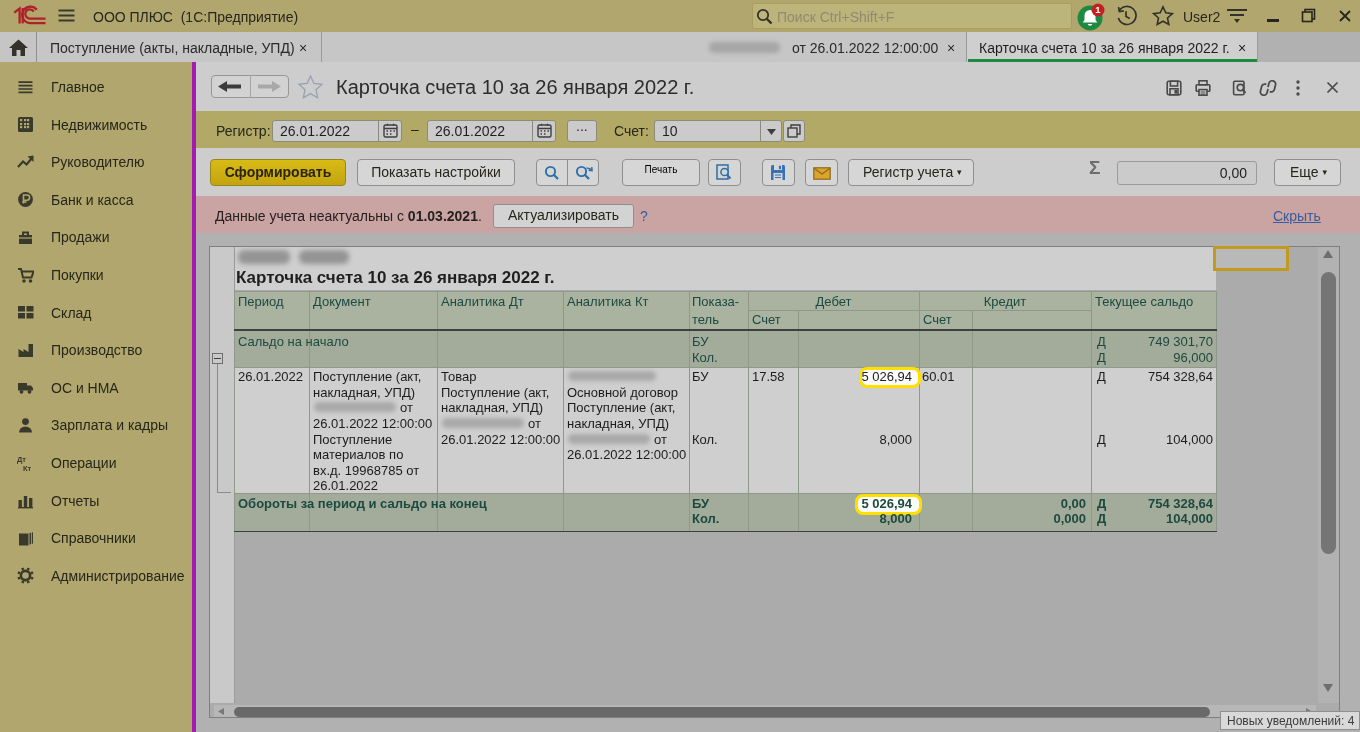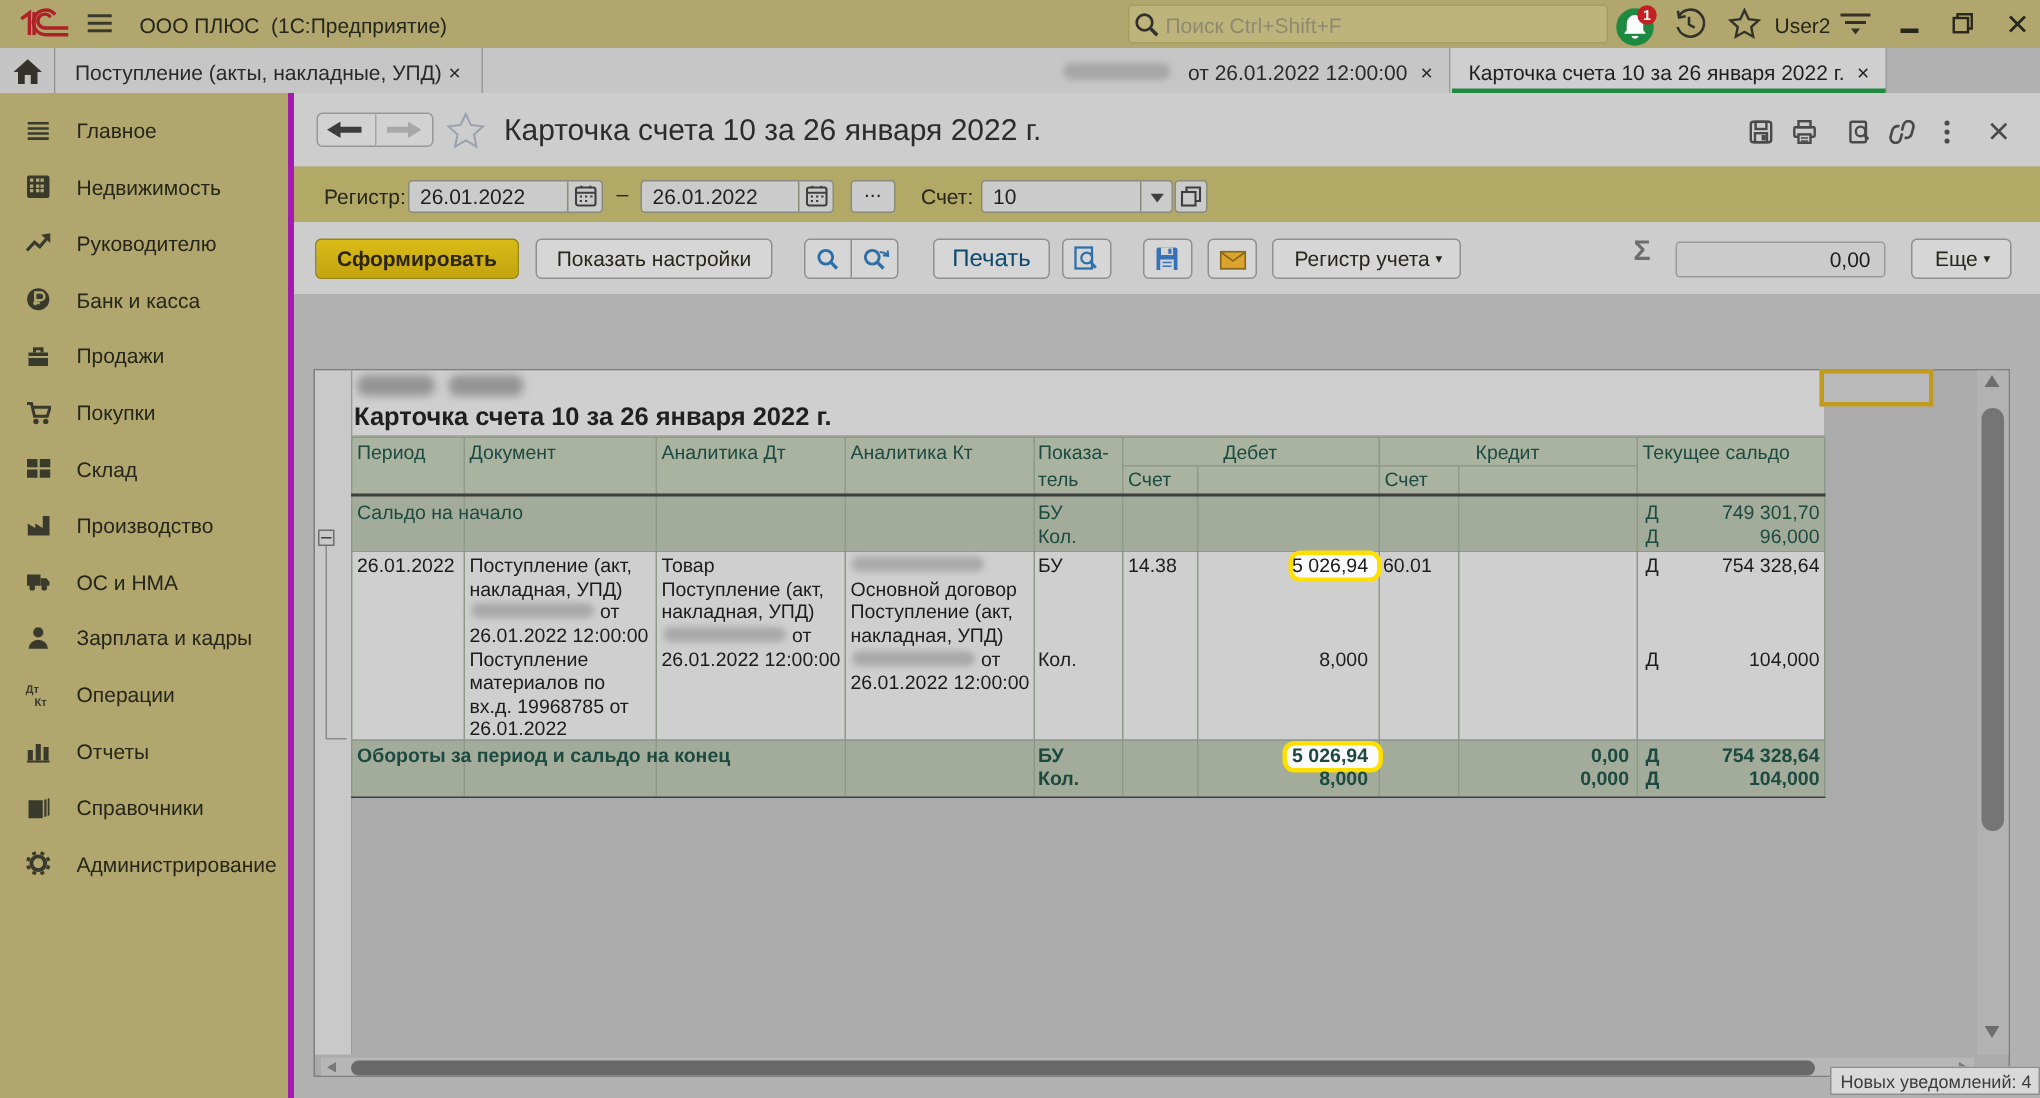--- a/index.html
+++ b/index.html
@@ -271,21 +271,21 @@
 <svg class="ab" style="left:348px;top:17px;" width="16" height="16" viewBox="0 0 16 16">
         <circle cx="6.5" cy="6.5" r="4.6" fill="none" stroke="#2d6fa8" stroke-width="1.9"></circle>
         <path d="M9.8 9.8 L14 14" stroke="#2d6fa8" stroke-width="2.2"></path>
       </svg>
 <svg class="ab" style="left:379px;top:17px;" width="18" height="16" viewBox="0 0 18 16">
         <circle cx="6.5" cy="6.5" r="4.6" fill="none" stroke="#2d6fa8" stroke-width="1.9"></circle>
         <path d="M9.8 9.8 L14 14" stroke="#2d6fa8" stroke-width="2.2"></path>
         <path d="M11.5 3.2 a6 6 0 0 1 5.2 1.8 M16.8 2 L17.1 5.6 L13.6 5.2" fill="none" stroke="#2d6fa8" stroke-width="1.4"></path>
       </svg>
 <div class="ab" style="left:426px;top:11px;width:78px;height:27px;background:#d6d6d6;border:1px solid #8f8f8f;border-radius:4px;">
-        <div style="text-align:center;margin-top:4px;font-size:16px;font-weight:normal;color:#0c4a6e;">Печать</div>
+        <div style="text-align:center;margin-top:4px;font-size:10px;font-weight:normal;color:#000000;">Печать</div>
       </div>
 <div class="ab" style="left:512px;top:11px;width:33px;height:27px;background:#d6d6d6;border:1px solid #8f8f8f;border-radius:4px;">
 <svg style="margin:4px 0 0 7px;" width="17" height="18" viewBox="0 0 17 18">
           <rect x="1" y="1" width="11" height="14" fill="none" stroke="#2d6fa8" stroke-width="1.5"></rect>
           <circle cx="8.5" cy="8" r="3.6" fill="#d6d6d6" stroke="#2d6fa8" stroke-width="1.5"></circle>
           <path d="M11 10.6 L14.5 14.5" stroke="#2d6fa8" stroke-width="1.9"></path>
         </svg></div>
 <div class="ab" style="left:566px;top:11px;width:33px;height:27px;background:#d6d6d6;border:1px solid #8f8f8f;border-radius:4px;">
 <svg style="margin:4px 0 0 7px;" width="16" height="17" viewBox="0 0 16 17">
           <path d="M2.5 1 H13.5 a1.5 1.5 0 0 1 1.5 1.5 V16 H1 V2.5 a1.5 1.5 0 0 1 1.5 -1.5z" fill="#3672b5"></path>
@@ -302,20 +302,28 @@
 <div class="ab" style="left:652px;top:11px;width:126px;height:27px;background:#d6d6d6;border:1px solid #8f8f8f;border-radius:4px;">
         <div style="margin:4px 0 0 14px;font-size:14px;color:#26261a;">Регистр учета <span style="font-size:9px;position:relative;top:-2px;">▾</span></div>
       </div>
 <div class="txt" style="left:893px;top:9px;font-size:19px;font-weight:bold;color:#6d6d6d;">Σ</div>
 <div class="ab" style="left:921px;top:13px;width:140px;height:24px;background:#cbcbcb;border:1px solid #9b9b9b;border-radius:3px;">
         <div style="text-align:right;margin:3px 9px 0 0;font-size:14px;color:#1f1f1f;">0,00</div>
       </div>
 <div class="ab" style="left:1078px;top:11px;width:67px;height:27px;background:#d6d6d6;border:1px solid #8f8f8f;border-radius:4px;">
         <div style="margin:4px 0 0 15px;font-size:14px;color:#26261a;">Еще <span style="font-size:9px;position:relative;top:-2px;">▾</span></div>
       </div>
+</div>
+<div class="ab" style="left:196px;top:196px;width:1164px;height:37px;background:#c9a4a3;">
+<div class="txt" style="left:19px;top:12px;font-size:14px;color:#262020;">Данные учета неактуальны с <b>01.03.2021</b>.</div>
+<div class="ab" style="left:297px;top:8px;width:141px;height:24px;background:#d3d3d3;border:1px solid #8f8f8f;border-radius:3px;">
+        <div style="text-align:center;margin-top:2px;font-size:14px;color:#26261a;">Актуализировать</div>
+      </div>
+<div class="txt" style="left:444px;top:12px;font-size:14px;color:#3a5c9e;">?</div>
+<div class="txt" style="left:1077px;top:12px;font-size:14px;color:#3a5c9e;text-decoration:underline;">Скрыть</div>
 </div>
 <div class="ab" style="left:196px;top:233px;width:1164px;height:499px;background:#b1b1b1;"></div>
 <div class="ab" style="left:209px;top:246px;width:1131px;height:472px;background:#ababab;border:1px solid #7f7f7f;"></div>
 <div class="ab" style="left:210px;top:247px;width:25px;height:456px;background:#c9c9c9;border-right:1px solid #9a9a9a;"></div>
 <div class="ab" style="left:235px;top:247px;width:981px;height:43px;background:#cfcfcf;"></div>
 <div class="ab" style="left:238px;top:250px;width:52px;height:14px;background:#949494;border-radius:6px;filter:blur(2.8px);"></div>
 <div class="ab" style="left:299px;top:250px;width:50px;height:14px;background:#949494;border-radius:6px;filter:blur(2.8px);"></div>
 <div class="txt" style="left:236px;top:268px;font-size:17px;font-weight:bold;color:#1f1f1f;">Карточка счета 10 за 26 января 2022 г.</div>
 <div class="ab" style="left:1213px;top:246px;width:76px;height:25px;background:#b9b9b9;border:3px solid #c19a20;"></div>
 <div class="ab" style="left:234px;top:290.5px;width:982px;height:38.0px;background:#a9b3a0;"></div>
@@ -375,21 +383,21 @@
 <div class="txt" style="left:441px;top:431.6px;font-size:13px;color:#1c1c1c;">26.01.2022 12:00:00</div>
 <div class="ab" style="left:568px;top:371.2px;width:88px;height:10px;background:#a9a9a9;border-radius:5px;filter:blur(2.2px);"></div>
 <div class="txt" style="left:567px;top:384.8px;font-size:13px;color:#1c1c1c;">Основной договор</div>
 <div class="txt" style="left:567px;top:400.4px;font-size:13px;color:#1c1c1c;">Поступление (акт,</div>
 <div class="txt" style="left:567px;top:416.0px;font-size:13px;color:#1c1c1c;">накладная, УПД)</div>
 <div class="ab" style="left:568px;top:433.6px;width:82px;height:10px;background:#a9a9a9;border-radius:5px;filter:blur(2.2px);"></div>
 <div class="txt" style="left:654px;top:431.6px;font-size:13px;color:#1c1c1c;">от</div>
 <div class="txt" style="left:567px;top:447.2px;font-size:13px;color:#1c1c1c;">26.01.2022 12:00:00</div>
 <div class="txt" style="left:692px;top:369.2px;font-size:13px;color:#1c1c1c;">БУ</div>
 <div class="txt" style="left:692px;top:431.6px;font-size:13px;color:#1c1c1c;">Кол.</div>
-<div class="txt" style="left:752px;top:369.2px;font-size:13px;color:#1c1c1c;">14.38</div>
+<div class="txt" style="left:752px;top:369.2px;font-size:13px;color:#1c1c1c;">17.58</div>
 <div class="txt" style="left:922px;top:369.2px;font-size:13px;color:#1c1c1c;">60.01</div>
 <div class="ab" style="left:859px;top:366.5px;width:62px;height:21px;background:#fbfbfb;border:3px solid #ffdf00;border-radius:8px;"></div>
 <div class="txt" style="right:448px;top:369.2px;font-size:13px;color:#1c1c1c;">5 026,94</div>
 <div class="txt" style="right:448px;top:431.6px;font-size:13px;color:#1c1c1c;">8,000</div>
 <div class="txt" style="left:1097px;top:369.2px;font-size:13px;color:#1c1c1c;">Д</div>
 <div class="txt" style="right:147px;top:369.2px;font-size:13px;color:#1c1c1c;">754 328,64</div>
 <div class="txt" style="left:1097px;top:431.6px;font-size:13px;color:#1c1c1c;">Д</div>
 <div class="txt" style="right:147px;top:431.6px;font-size:13px;color:#1c1c1c;">104,000</div>
 <div class="txt" style="left:238px;top:495.5px;font-size:13px;font-weight:bold;color:#1c4a40;">Обороты за период и сальдо на конец</div>
 <div class="txt" style="left:692px;top:495.5px;font-size:13px;font-weight:bold;color:#1c4a40;">БУ</div>

